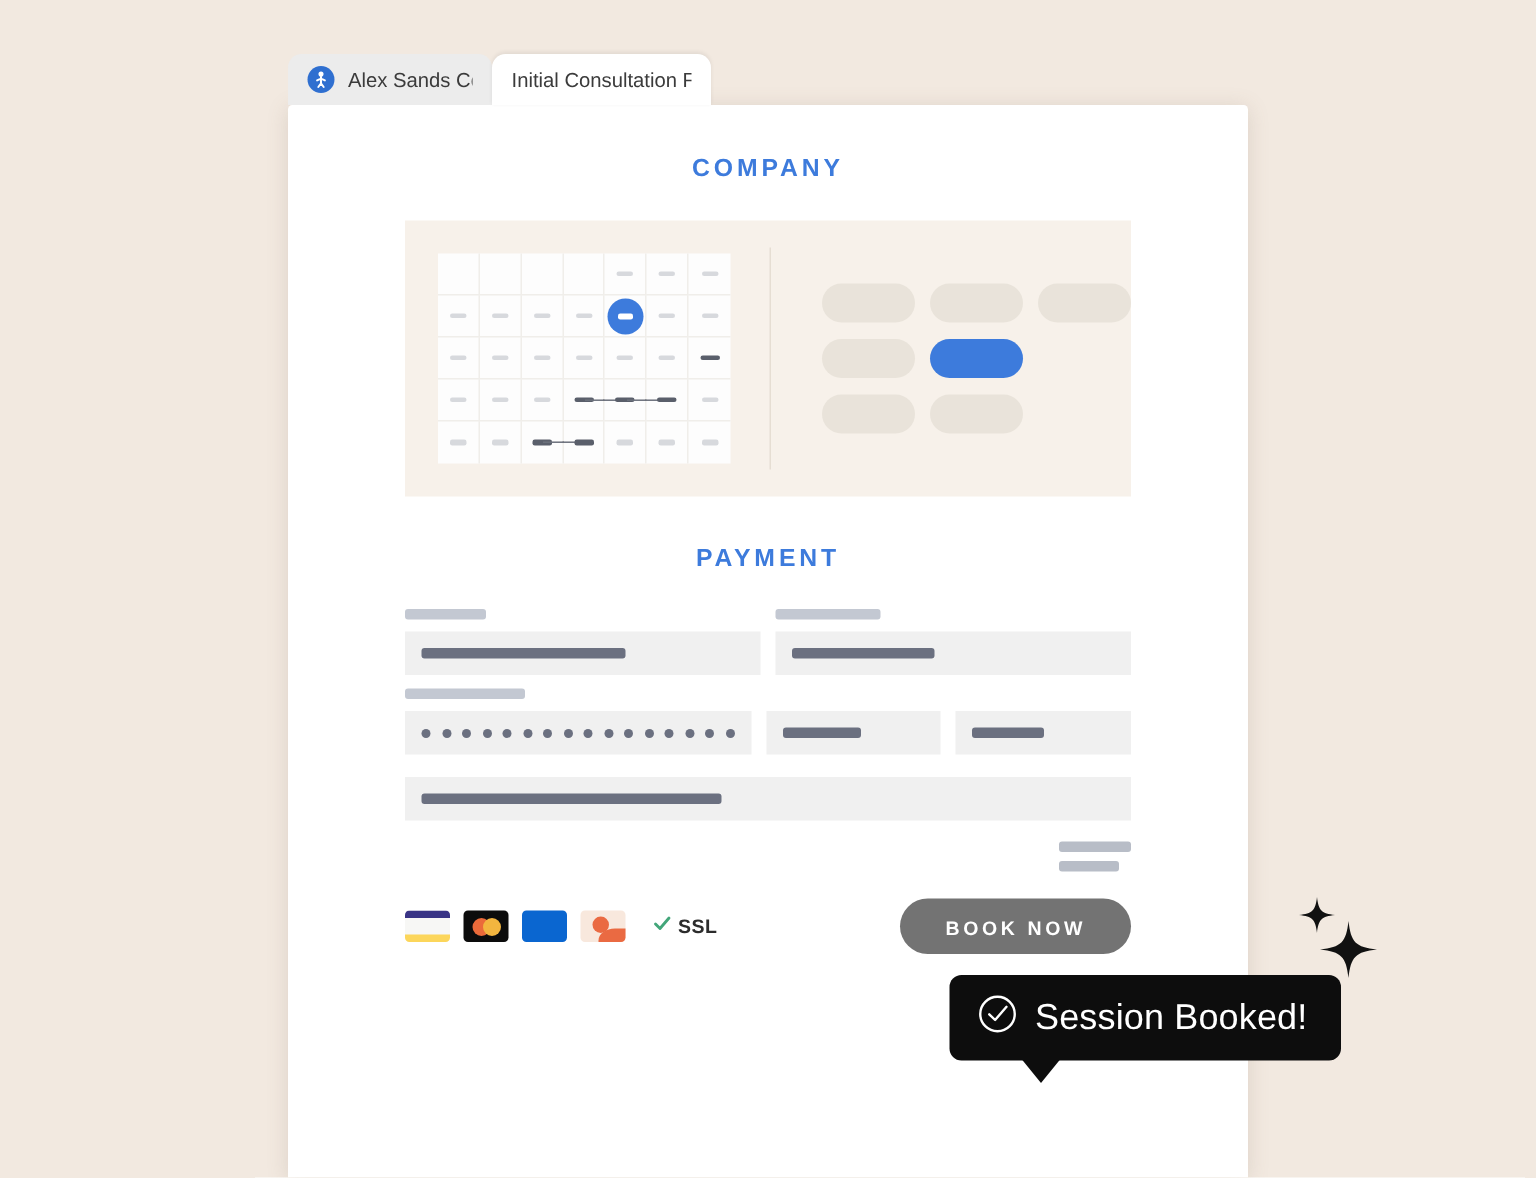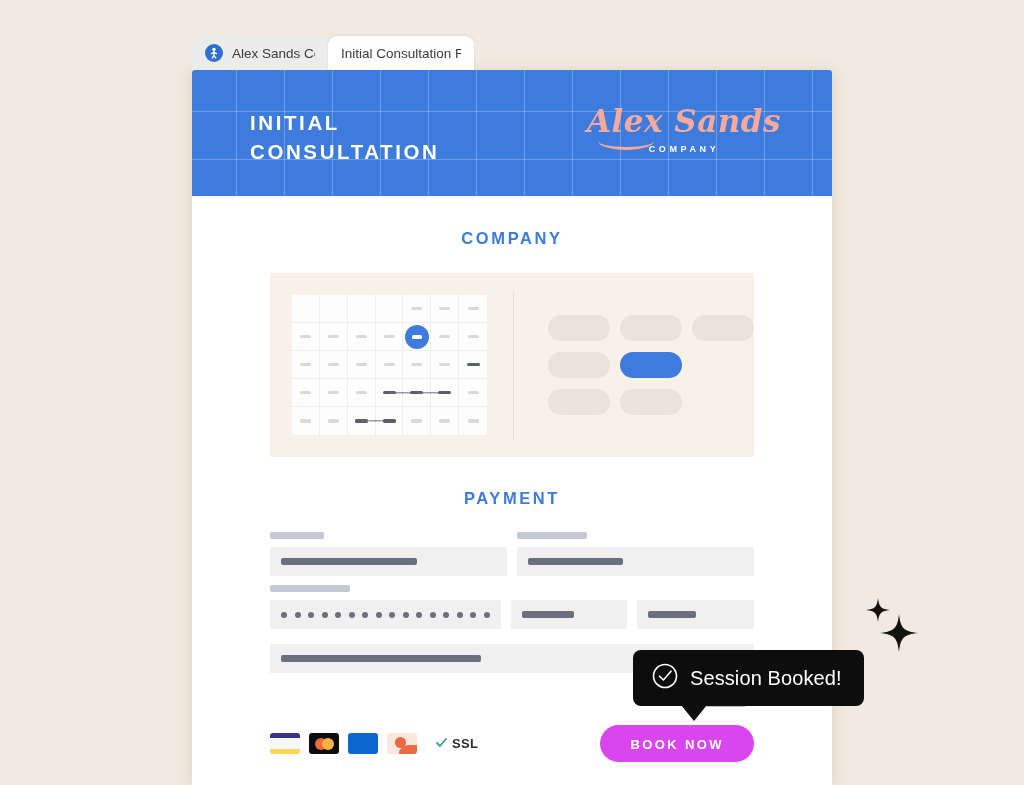--- a/index.html
+++ b/index.html
@@ -383,21 +383,21 @@
   }
   .ssl-text {
     font-size: 13px;
     font-weight: 700;
     color: #2c2c2c;
     letter-spacing: 0.3px;
   }
 
   .book-btn {
     margin-left: auto;
-    background: #d946ef;
+    background: #737373;
     color: #ffffff;
     border: none;
     border-radius: 20px;
     height: 37px;
     padding: 12px 30px;
     font-family: "Liberation Sans", sans-serif;
     font-size: 13px;
     font-weight: 700;
     letter-spacing: 2.4px;
     cursor: pointer;
@@ -421,21 +421,21 @@
     position: absolute;
     left: 48px;
     bottom: -15px;
     width: 0; height: 0;
     border-left: 13px solid transparent;
     border-right: 13px solid transparent;
     border-top: 16px solid #0d0d0d;
   }
   .toast-text {
     color: #ffffff;
-    font-size: 20px;
+    font-size: 24px;
     letter-spacing: 0.1px;
   }
 
   
   .sparkle {
     position: absolute;
     background: #111111;
     z-index: 5;
   }
   .sparkle svg { display: block; }
@@ -460,31 +460,20 @@
     </div>
 
     <div class="tab active">
       <span class="tab-label">Initial Consultation Fo</span>
     </div>
 
   </div>
 
   <div class="viewport">
 
-    <div class="page-header">
-      <div class="grid-overlay"></div>
-
-      <div class="header-title">INITIAL
-CONSULTATION</div>
-
-      <div class="brand">
-        <div class="brand-name">Alex Sands<span class="brand-swash"></span></div>
-        <div class="brand-sub">COMPANY</div>
-      </div>
-    </div>
 
     <div class="section-title" id="schedule-title">COMPANY</div>
 
     <div class="schedule-panel">
       <div class="calendar" id="calendar-grid">
           <div class="cal-cell">
             <div class="cal-dash empty"></div>
           </div>
           <div class="cal-cell">
             <div class="cal-dash empty"></div>

